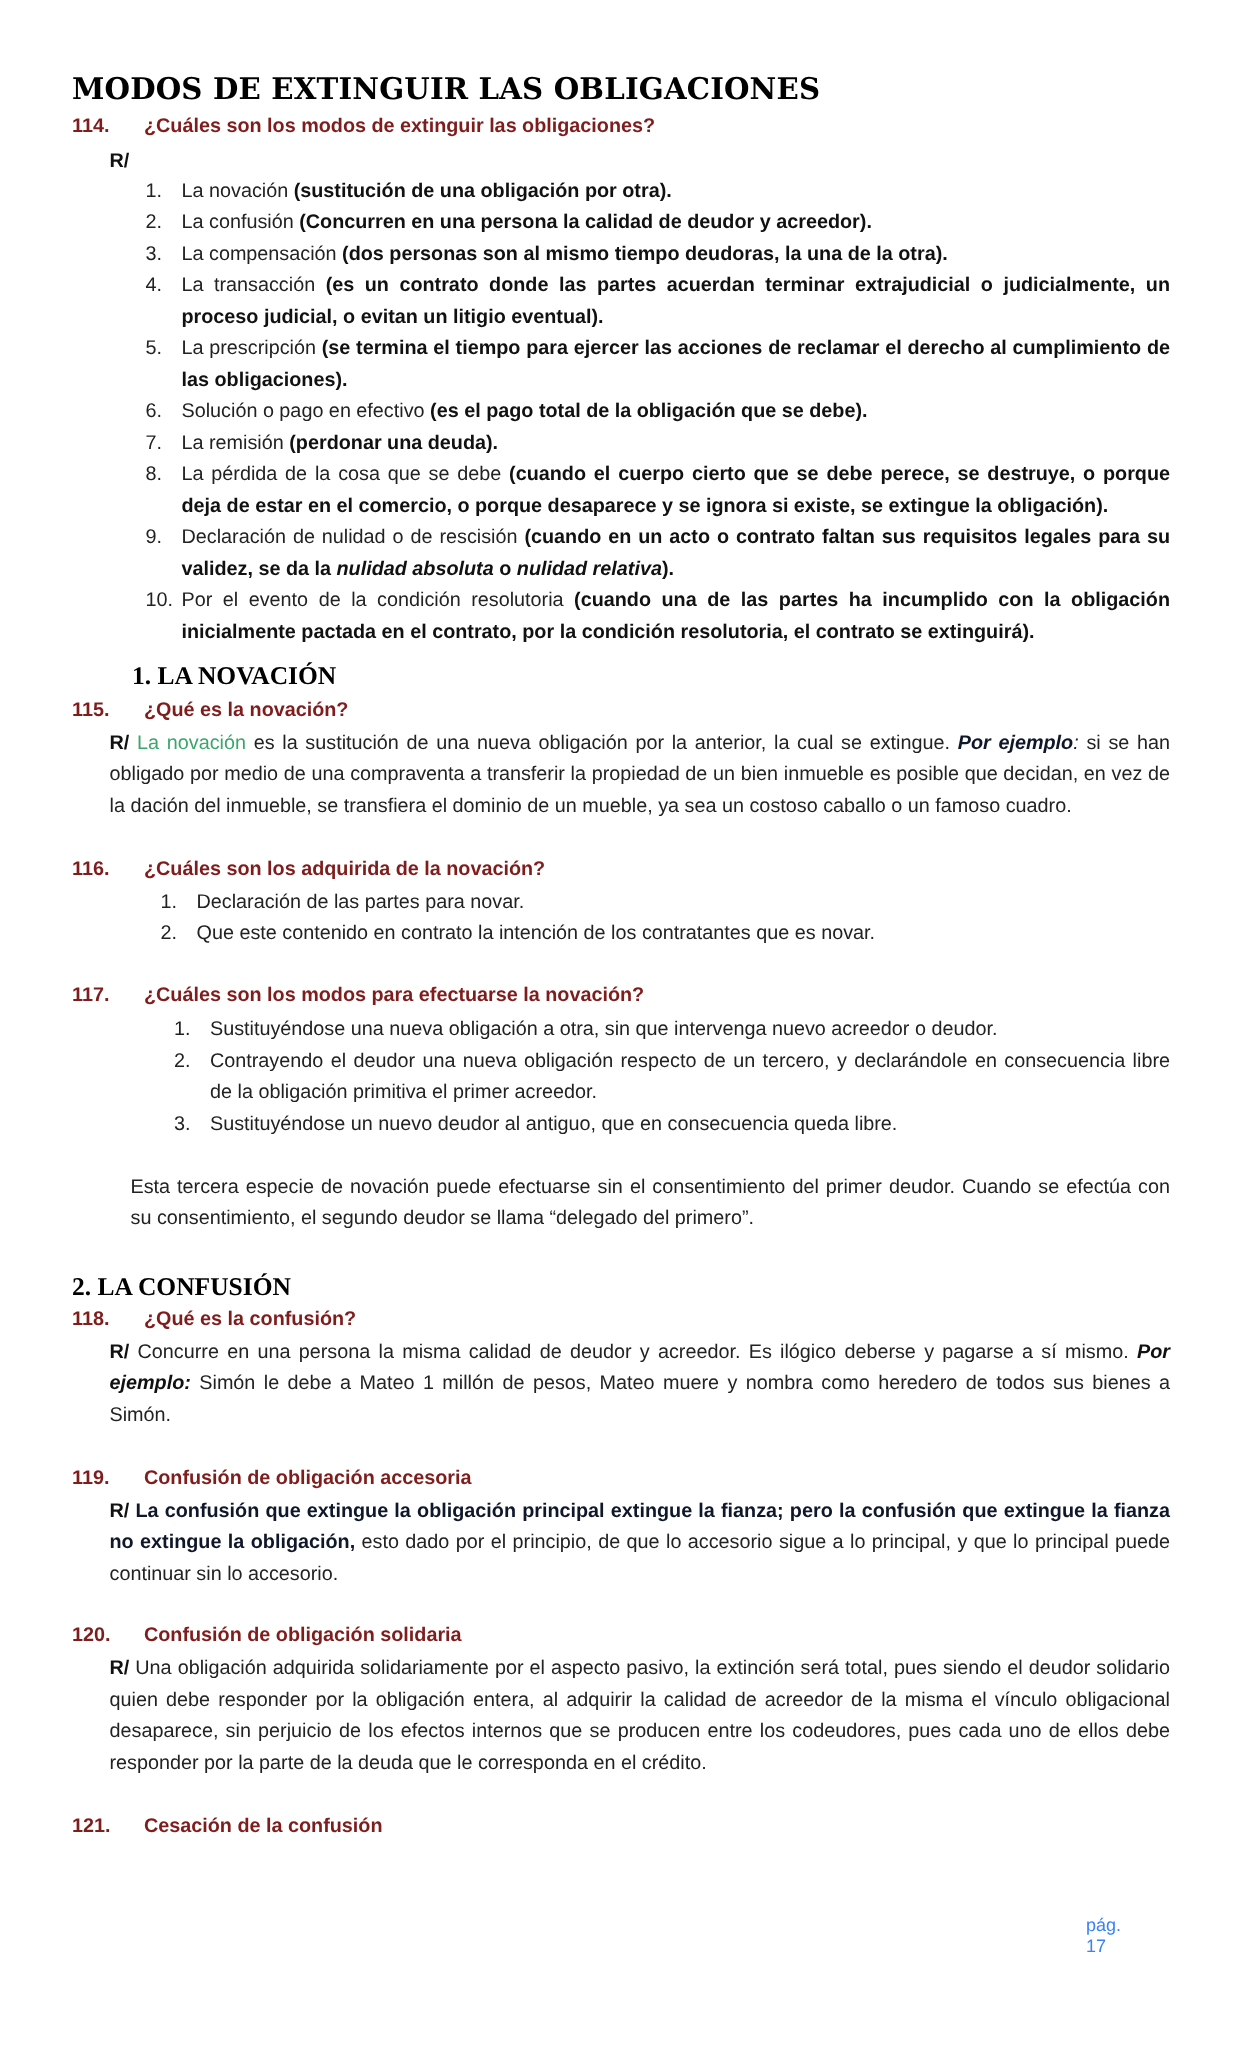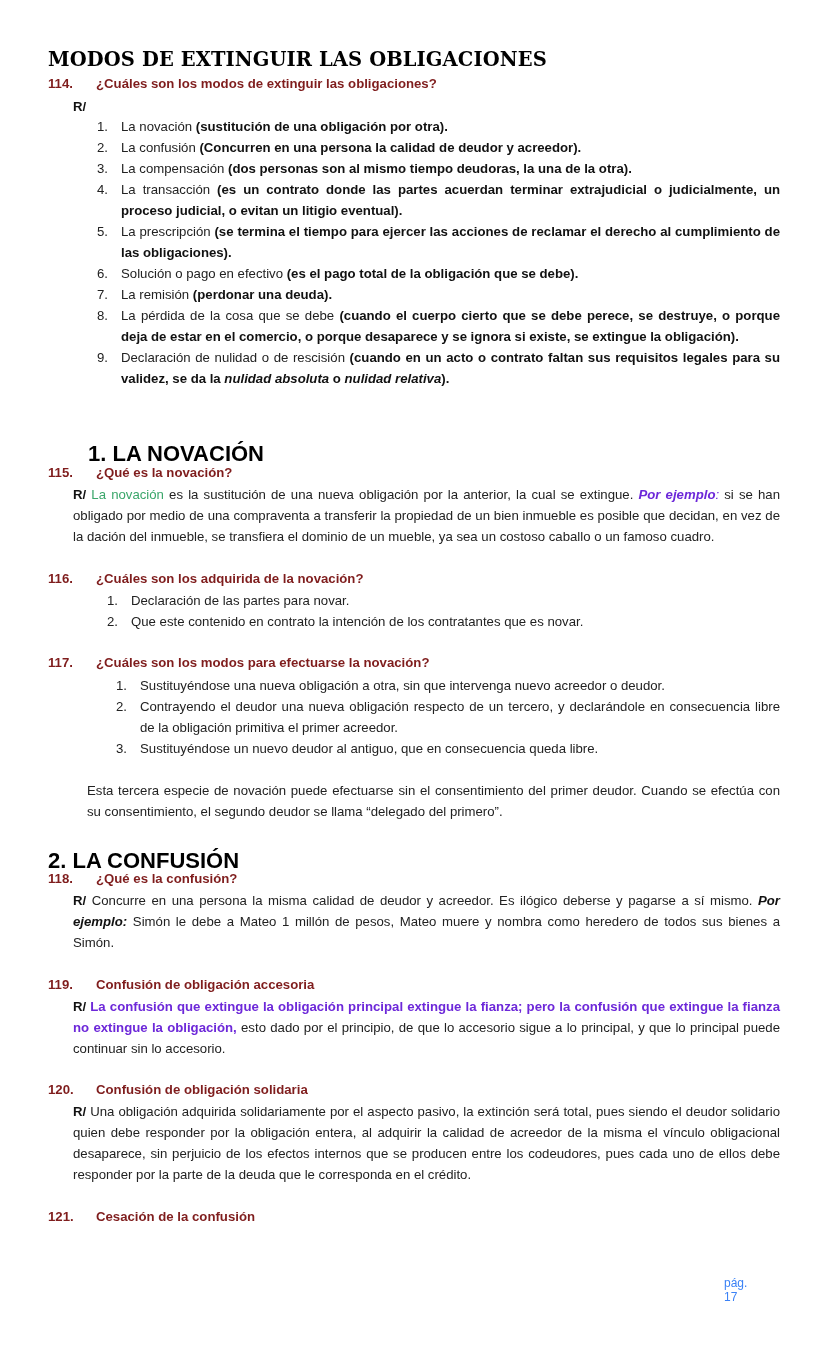--- a/index.html
+++ b/index.html
@@ -1,28 +1,28 @@
 <!DOCTYPE html>
 <html><head>
   <meta charset="utf-8">
   <style>
     html, body { margin: 0; padding: 0; background: #ffffff; }
     body { width: 828px; height: 1363px; position: relative; overflow: hidden;
       font-family: "Liberation Sans", sans-serif; color: #111; }
     .page { position: absolute; left: 0; top: 0; width: 672px; height: 1363px; }
     .title { position: absolute; left: 48px; top: 48px; font-family: "DejaVu Serif", serif;
       font-weight: 900; font-size: 19.5px; letter-spacing: 0.1px; color: #000; transform: scaleY(1.02); }
-    .sec { position: absolute; font-family: Liberation Sans, sans-serif; font-weight: 900;
-      font-size: 22px; color: #000; }
+    .sec { position: absolute; font-family: Liberation Serif, serif; font-weight: 900;
+      font-size: 17px; color: #000; }
     .q { position: absolute; left: 48px; color: #7f1d1d; font-weight: bold; font-size: 13.2px; }
     .q .num { display: inline-block; width: 48px; }
     .txt { position: absolute; font-size: 13.2px; line-height: 21px; color: #222; }
     .just { text-align: justify; }
     .b { font-weight: bold; color: #111; }
-    .red { color: #6d28d9; margin-top: 47px; }
+    .red { color: #0f172a; margin-top: 47px; }
     .green { color: #3aa66a; }
     .it { font-style: italic; }
     ol.lst { position: absolute; margin: 0; padding: 0; list-style: none; font-size: 13.2px; line-height: 21px; color: #222; }
     ol.lst li { position: relative; padding-left: 24px; text-align: justify; }
     ol.lst li .n { position: absolute; left: 0; top: 0; }
     .pg { position: absolute; left: 724px; top: 1276px; font-size: 12px; color: #3b82f6; }
   </style>
 </head>
 <body>
 
@@ -38,20 +38,21 @@
   <ol class="lst" style="left:97px; top:116px; width:683px;">
     <li><span class="n">1.</span><span>La novación </span><span class="b">(sustitución de una obligación por otra).</span></li>
     <li><span class="n">2.</span><span>La confusión </span><span class="b">(Concurren en una persona la calidad de deudor y acreedor).</span></li>
     <li><span class="n">3.</span><span>La compensación </span><span class="b">(dos personas son al mismo tiempo deudoras, la una de la otra).</span></li>
     <li><span class="n">4.</span><span>La transacción </span><span class="b">(es un contrato </span><span class="b">donde las partes acuerdan terminar extrajudicial o judicialmente, un proceso judicial, o evitan un litigio eventual).</span></li>
     <li><span class="n">5.</span><span>La prescripción </span><span class="b">(se termina el tiempo para ejercer las acciones de reclamar el derecho al cumplimiento de las obligaciones).</span></li>
     <li><span class="n">6.</span><span>Solución o pago en efectivo </span><span class="b">(es el pago total de la obligación que se debe).</span></li>
     <li><span class="n">7.</span><span>La remisión </span><span class="b">(perdonar una deuda).</span></li>
     <li><span class="n">8.</span><span>La pérdida de la cosa que se debe </span><span class="b">(cuando el cuerpo cierto que se debe perece, se destruye, o porque deja de estar en el comercio, o porque desaparece y se ignora si existe, se extingue la obligación).</span></li>
     <li><span class="n">9.</span><span>Declaración de nulidad o de rescisión </span><span class="b">(cuando en un acto o contrato faltan sus requisitos legales para su validez, se da la </span><span class="b it">nulidad absoluta</span><span class="b"> o </span><span class="b it">nulidad relativa</span><span class="b">).</span></li>
+    <li><span class="n">10.</span><span>Por el evento de la condición resolutoria </span><span class="b">(cuando una de las partes ha incumplido con la obligación inicialmente pactada en el contrato, por la condición resolutoria, el contrato se extinguirá).</span></li>
   </ol>
 
   <div class="sec" style="left:88px; top:441px;">1.  LA NOVACIÓN</div>
 
   <div class="q" style="top:465px;">
     <span class="num">115.</span><span>¿Qué es la novación?</span>
   </div>
   <div class="txt just" style="left:73px; top:484px; width:707px;"><span class="b">R/ </span><span class="green">La novación</span><span> es la sustitución de una nueva obligación por la anterior, la cual se extingue. </span><span class="red b it">Por ejemplo</span><span class="red it">:</span><span> si se han obligado por medio de una compraventa a transferir la propiedad de un bien inmueble es posible que decidan, en vez de la dación del inmueble, se transfiera el dominio de un mueble, ya sea un costoso caballo o un famoso cuadro.</span></div>
 
   <div class="q" style="top:571px;">

